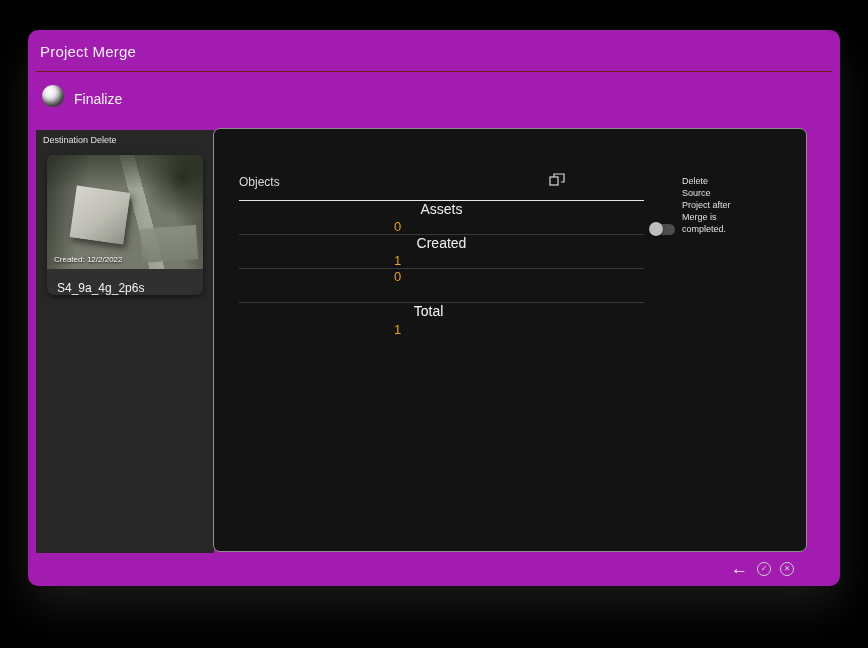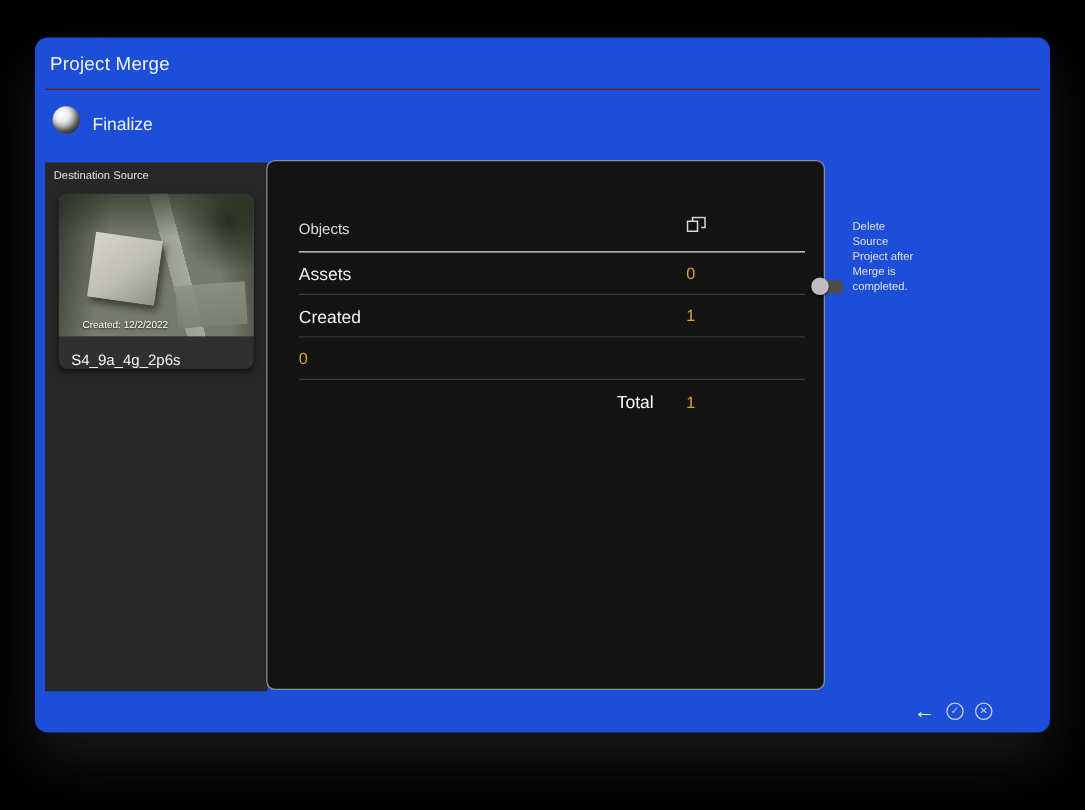--- a/index.html
+++ b/index.html
@@ -7,21 +7,21 @@
     width: 868px; height: 648px;
     background: #000;
     font-family: "Liberation Sans", sans-serif;
     overflow: hidden;
     position: relative;
   }
   .window {
     position: absolute;
     left: 28px; top: 30px;
     width: 812px; height: 556px;
-    background: #1d4ed8;
+    background: #a21caf;
     border-radius: 10px;
     box-shadow: 0 22px 45px rgba(90,90,90,0.28), 0 6px 18px rgba(0,0,0,0.9);
   }
   .titlebar {
     padding: 13px 12px 9px 12px;
   }
   .titlebar .title {
     color: #f0f0f0;
     font-size: 15px;
     letter-spacing: .2px;
@@ -95,36 +95,36 @@
   .thumb .lot {
     position: absolute;
     right: 6px; bottom: 8px;
     width: 56px; height: 34px;
     background: linear-gradient(180deg, #8d9085 0%, #7c8074 100%);
     transform: rotate(-4deg);
     opacity: .9;
   }
   .thumb .created {
     position: absolute;
-    left: 19px; bottom: 5px;
+    left: 7px; bottom: 5px;
     color: #ffffff;
     font-size: 8px;
     text-shadow: 0 1px 2px rgba(0,0,0,0.9);
   }
   .dest-name {
     color: #f5f5f5;
     font-size: 12px;
     padding: 12px 10px 0 10px;
   }
 
   
   .main-panel {
     position: absolute;
     left: 185px; top: 98px;
-    width: 447px; height: 424px;
+    width: 594px; height: 424px;
     background: #131313;
     border: 1px solid #8f8f8f;
     border-radius: 7px;
   }
   .obj-table {
     position: absolute;
     left: 25px; top: 38px;
     width: 405px;
   }
   .t-header {
@@ -137,35 +137,37 @@
     flex: 1;
     color: #dcdcdc;
     font-size: 12px;
   }
   .val-col { width: 95px; }
   .t-row {
     display: flex;
     align-items: center;
     height: 34px;
     border-bottom: 1px solid #383838;
+    flex-direction: column;
   }
   .t-row .r-label {
     flex: 1;
     color: #f0f0f0;
     font-size: 14px;
   }
   .t-row .r-value {
     width: 95px;
     font-size: 13px;
     color: #e0a030;
   }
   .t-total {
     display: flex;
     align-items: center;
     height: 34px;
+    flex-direction: column;
   }
   .t-total .total-label {
     flex: 1;
     text-align: right;
     padding-right: 26px;
     color: #fafafa;
     font-size: 14px;
   }
   .t-total .total-value {
     width: 95px;
@@ -242,21 +244,21 @@
     <div class="title">Project Merge</div>
   </div>
   <div class="red-divider"></div>
 
   <div class="finalize-row">
     <span class="orb-icon"></span>
     <span class="finalize-label">Finalize</span>
   </div>
 
   <div class="dest-panel">
-    <div class="dest-label">Destination Source</div>
+    <div class="dest-label">Destination Delete</div>
     <div class="dest-card">
       <div class="thumb">
         <div class="trees"></div>
         <div class="building"></div>
         <div class="lot"></div>
         <div class="created">Created: 12/2/2022</div>
       </div>
       <div class="dest-name">S4_9a_4g_2p6s</div>
     </div>
   </div>

